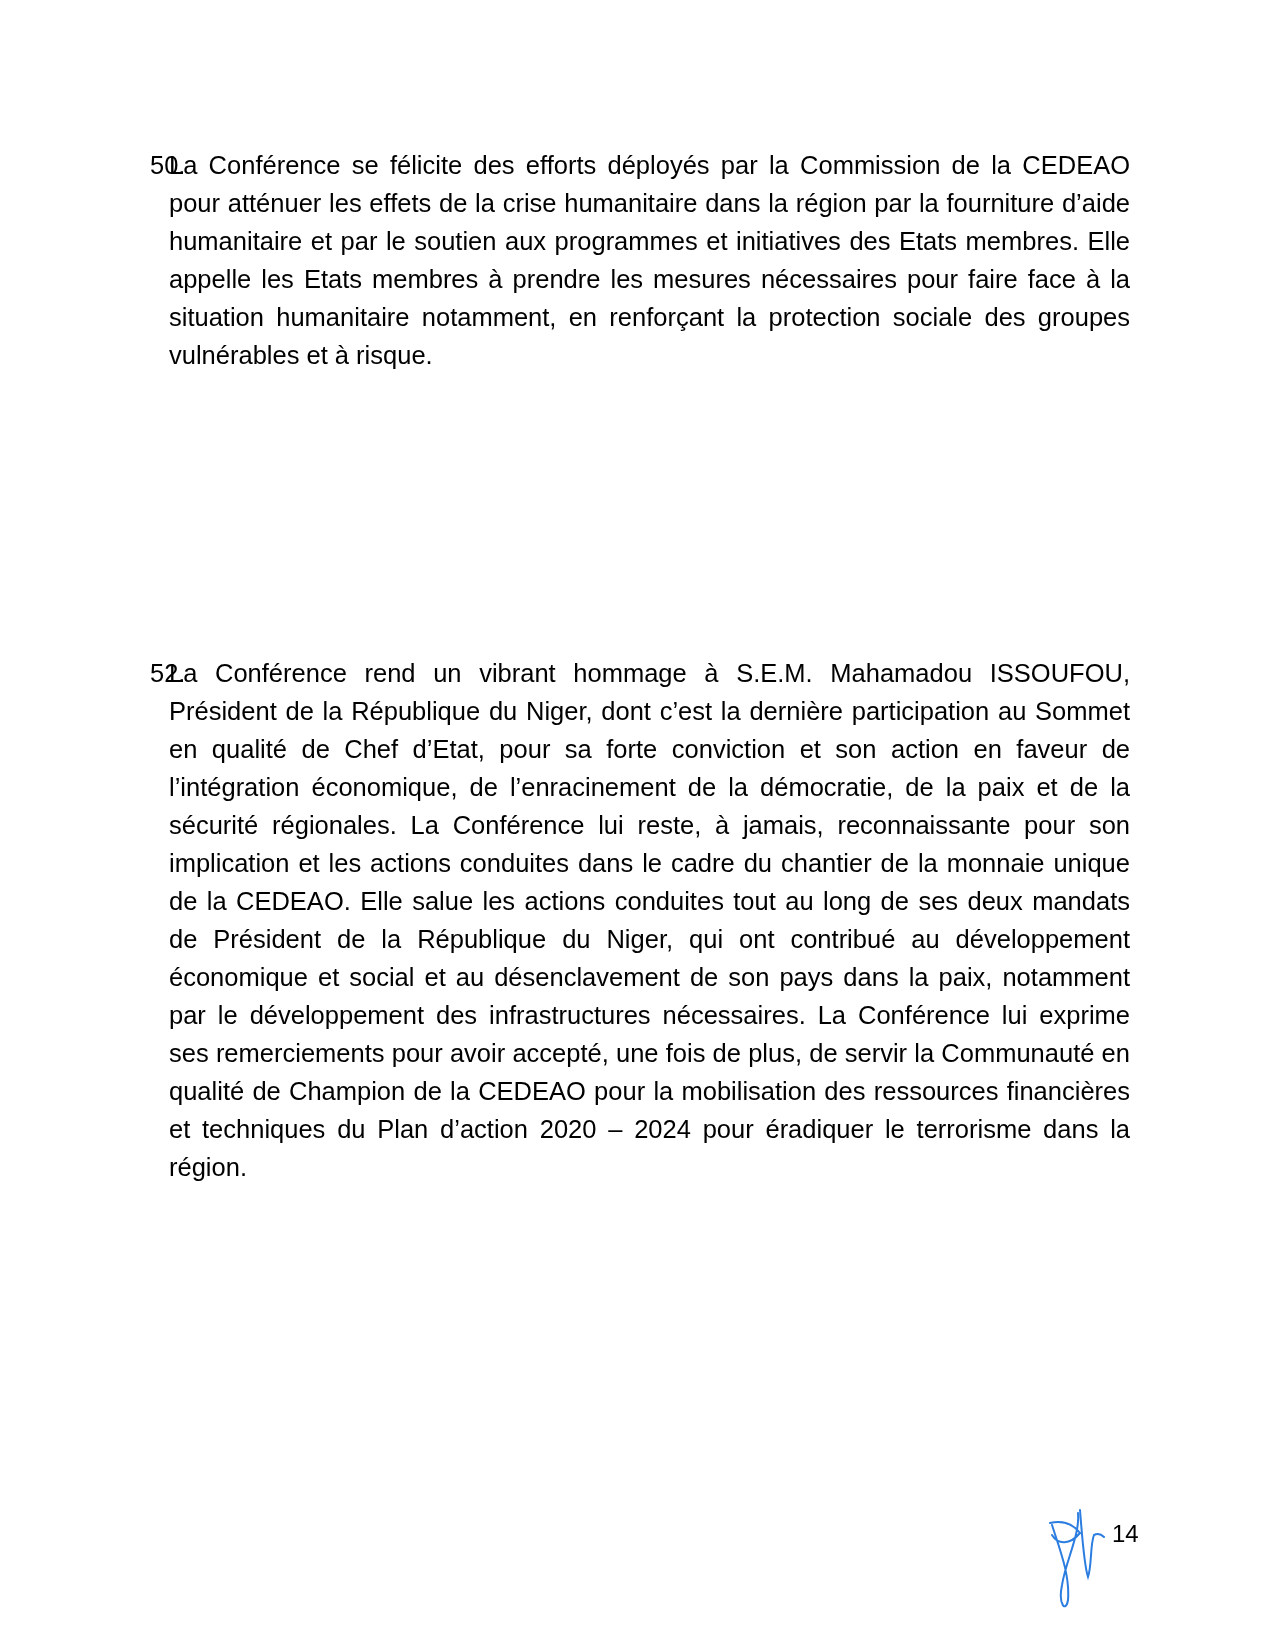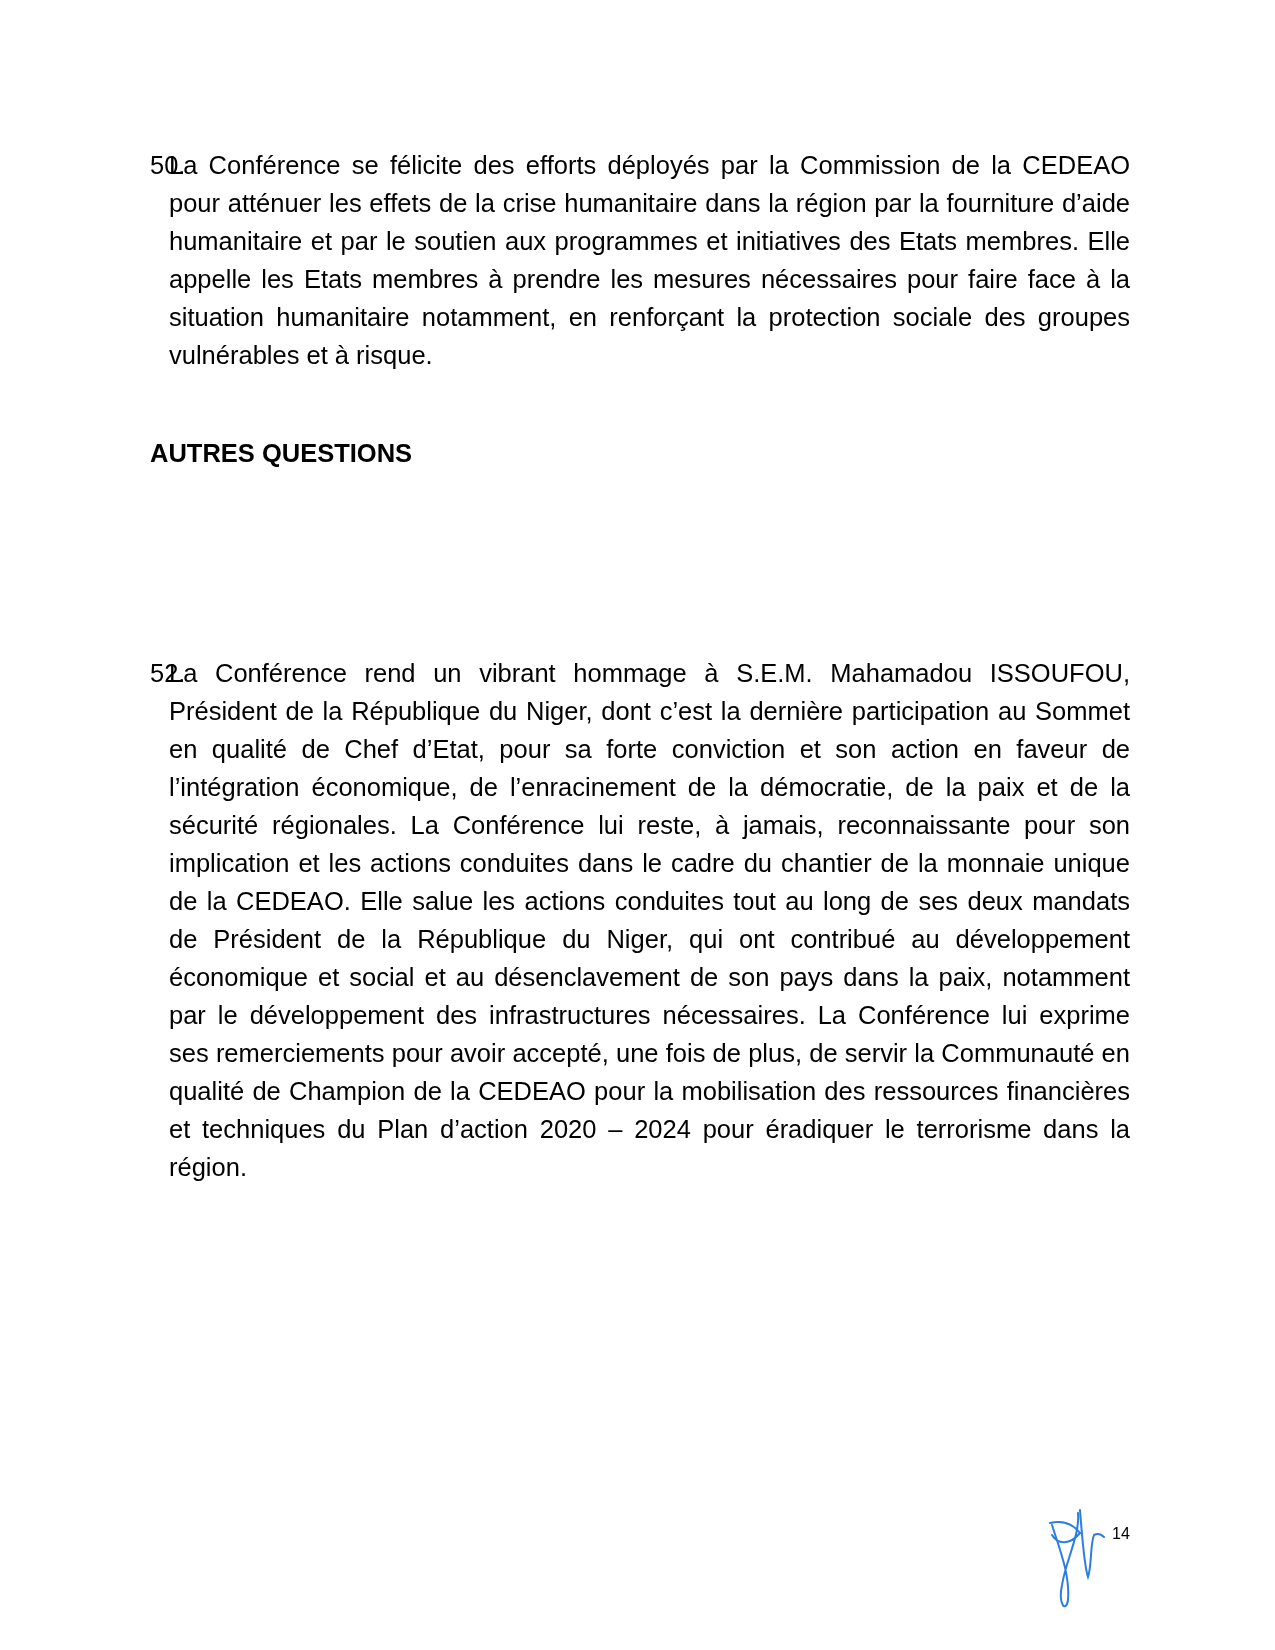--- a/index.html
+++ b/index.html
@@ -3,34 +3,33 @@
 <meta charset="utf-8">
 <style>
   html, body { margin: 0; padding: 0; background: #ffffff; }
   body { width: 1275px; height: 1650px; position: relative; overflow: hidden;
          font-family: "Liberation Sans", sans-serif; color: #000; }
   .page { position: absolute; left: 0; top: 0; width: 1275px; height: 1650px; }
   .para { position: absolute; left: 150px; width: 980px; font-size: 25.5px; line-height: 38px; }
   .para .num { position: absolute; left: 0; top: 0; width: 45px; }
   .para .txt { margin-left: 19px; text-align: justify; text-align-last: left; }
   .heading { position: absolute; left: 150px; font-size: 25.5px; font-weight: bold; line-height: 38px; }
-  .pagenum { position: absolute; left: 1112px; top: 1522px; font-size: 16px; line-height: 24px; font-family: "Liberation Sans", sans-serif; }
+  .pagenum { position: absolute; left: 1112px; top: 1522px; font-size: 24px; line-height: 24px; font-family: "Liberation Sans", sans-serif; }
   .sig { position: absolute; left: 1040px; top: 1505px; width: 70px; height: 105px; }
 </style>
 </head>
 <body>
 
 <div class="page">
 
   <div class="para" style="top:146px;">
     <span class="num">50.</span>
     <div class="txt">La Conférence se félicite des efforts déployés par la Commission de la CEDEAO pour atténuer les effets de la crise humanitaire dans la région par la fourniture d’aide humanitaire et par le soutien aux programmes et initiatives des Etats membres. Elle appelle les Etats membres à prendre les mesures nécessaires pour faire face à la situation humanitaire notamment, en renforçant la protection sociale des groupes vulnérables et à risque.</div>
   </div>
 
-  <div class="heading" style="top:434px;">AUTRES QUESTIONS</div>
 
 
   <div class="para" style="top:654px;">
     <span class="num">52.</span>
     <div class="txt">La Conférence rend un vibrant hommage à S.E.M. Mahamadou ISSOUFOU, Président de la République du Niger, dont c’est la dernière participation au Sommet en qualité de Chef d’Etat, pour sa forte conviction et son action en faveur de l’intégration économique, de l’enracinement de la démocratie, de la paix et de la sécurité régionales. La Conférence lui reste, à jamais, reconnaissante pour son implication et les actions conduites dans le cadre du chantier de la monnaie unique de la CEDEAO. Elle salue les actions conduites tout au long de ses deux mandats de Président de la République du Niger, qui ont contribué au développement économique et social et au désenclavement de son pays dans la paix, notamment par le développement des infrastructures nécessaires. La Conférence lui exprime ses remerciements pour avoir accepté, une fois de plus, de servir la Communauté en qualité de Champion de la CEDEAO pour la mobilisation des ressources financières et techniques du Plan d’action 2020 – 2024  pour éradiquer le terrorisme dans la région.</div>
   </div>
 
 
 
   <div class="sig">

